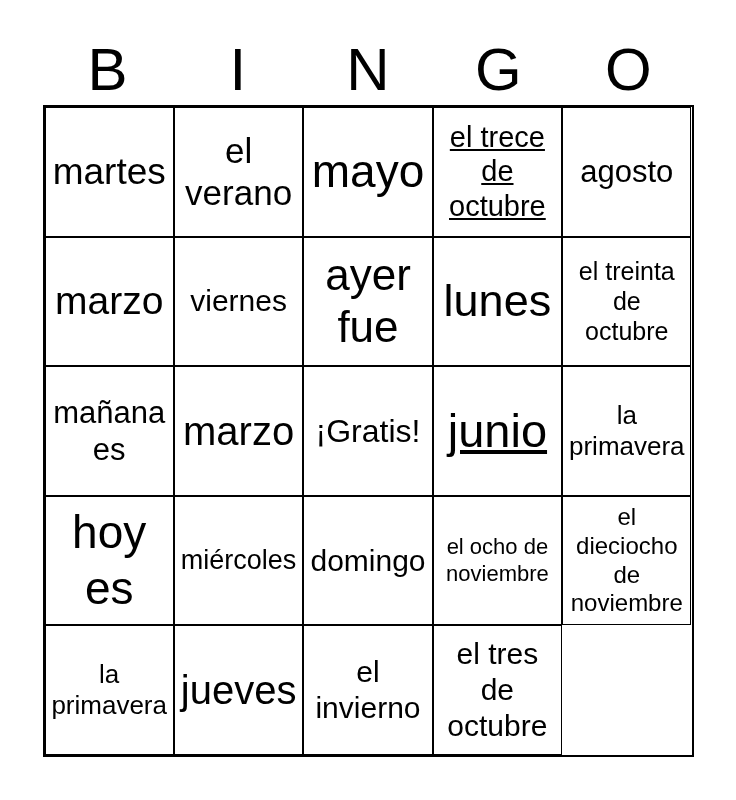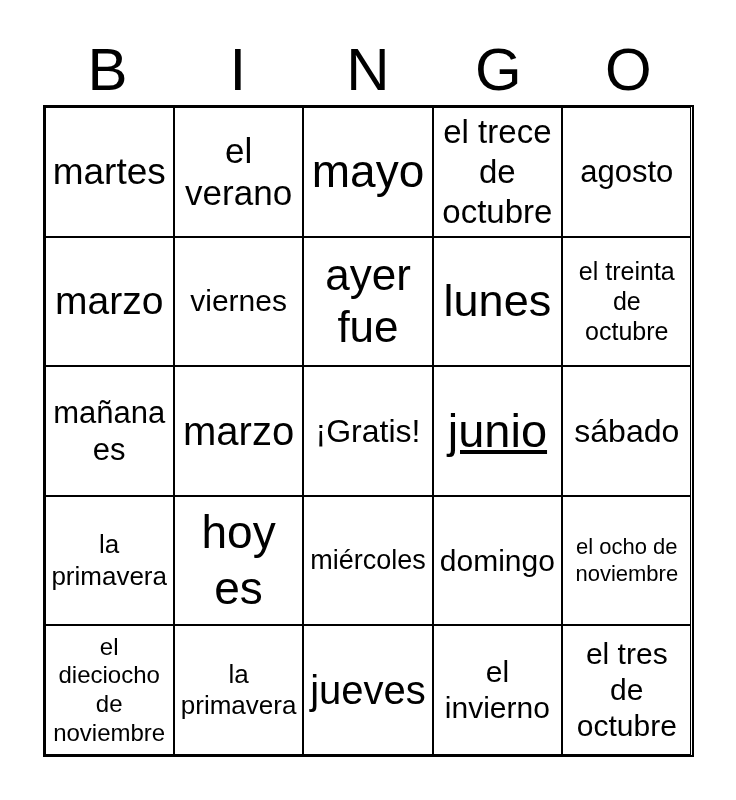--- a/index.html
+++ b/index.html
@@ -72,21 +72,21 @@
     <span class="cell-text" style="font-size: 37px;">martes</span>
   </div>
       <div class="cell" style="border-color: rgb(0, 0, 0);">
     <span class="cell-text" style="font-size: 35px;">el
 verano</span>
   </div>
       <div class="cell" style="border-color: rgb(0, 0, 0);">
     <span class="cell-text" style="font-size: 46px;">mayo</span>
   </div>
       <div class="cell" style="border-color: rgb(0, 0, 0);">
-    <span class="cell-text" style="font-size: 33px;">el trece
+    <span class="cell-text" style="font-size: 29px; text-decoration: underline;">el trece
 de
 octubre</span>
   </div>
       <div class="cell" style="border-color: rgb(0, 0, 0);">
     <span class="cell-text" style="font-size: 31px;">agosto</span>
   </div>
       <div class="cell" style="border-color: rgb(0, 0, 0);">
     <span class="cell-text" style="font-size: 39px;">marzo</span>
   </div>
       <div class="cell" style="border-color: rgb(0, 0, 0);">
@@ -109,23 +109,20 @@
 es</span>
   </div>
       <div class="cell" style="border-color: rgb(0, 0, 0);">
     <span class="cell-text" style="font-size: 40px;">marzo</span>
   </div>
       <div class="cell" style="border-color: rgb(0, 0, 0);">
     <span class="cell-text" style="font-size: 32px;">¡Gratis!</span>
   </div>
       <div class="cell" style="border-color: rgb(0, 0, 0);">
     <span class="cell-text" style="font-size: 47px; text-decoration: underline;">junio</span>
-  </div>
-      <div class="cell" style="border-color: rgb(0, 0, 0);">
-    <span class="cell-text" style="font-size: 32px;">sábado</span>
   </div>
       <div class="cell" style="border-color: rgb(0, 0, 0);">
     <span class="cell-text" style="font-size: 26px;">la
 primavera</span>
   </div>
       <div class="cell" style="border-color: rgb(0, 0, 0);">
     <span class="cell-text" style="font-size: 46px;">hoy
 es</span>
   </div>
       <div class="cell" style="border-color: rgb(0, 0, 0);">

